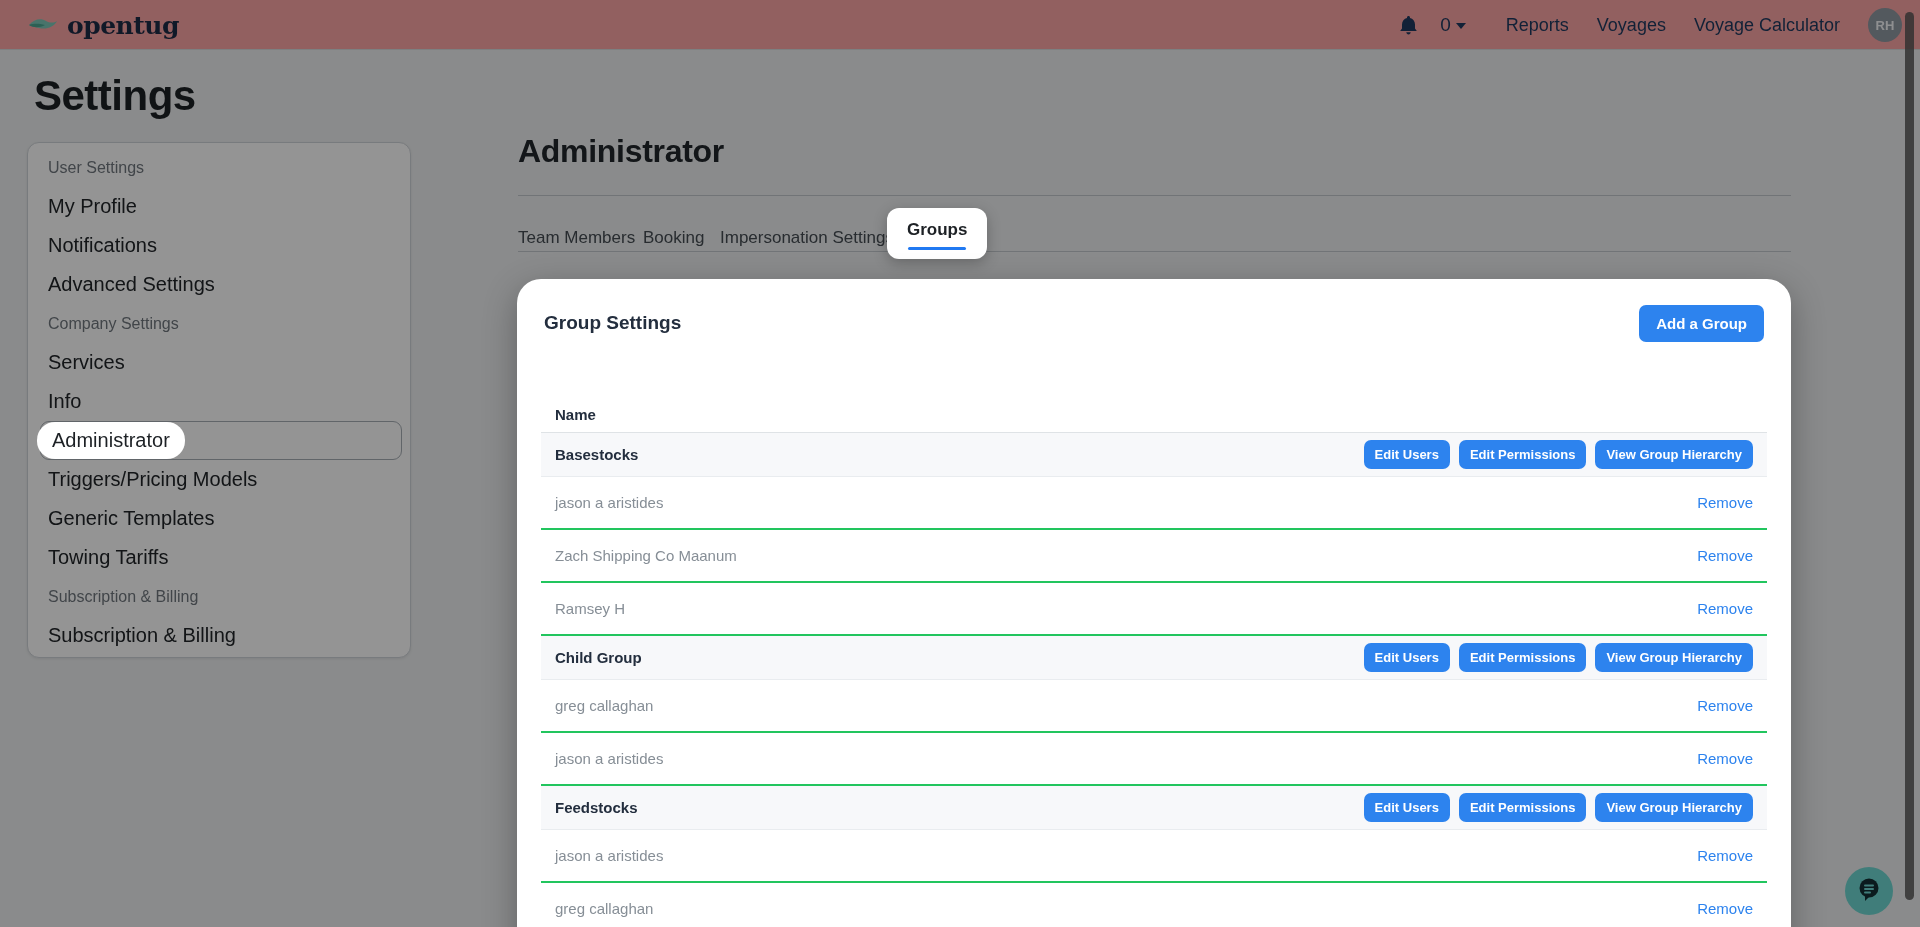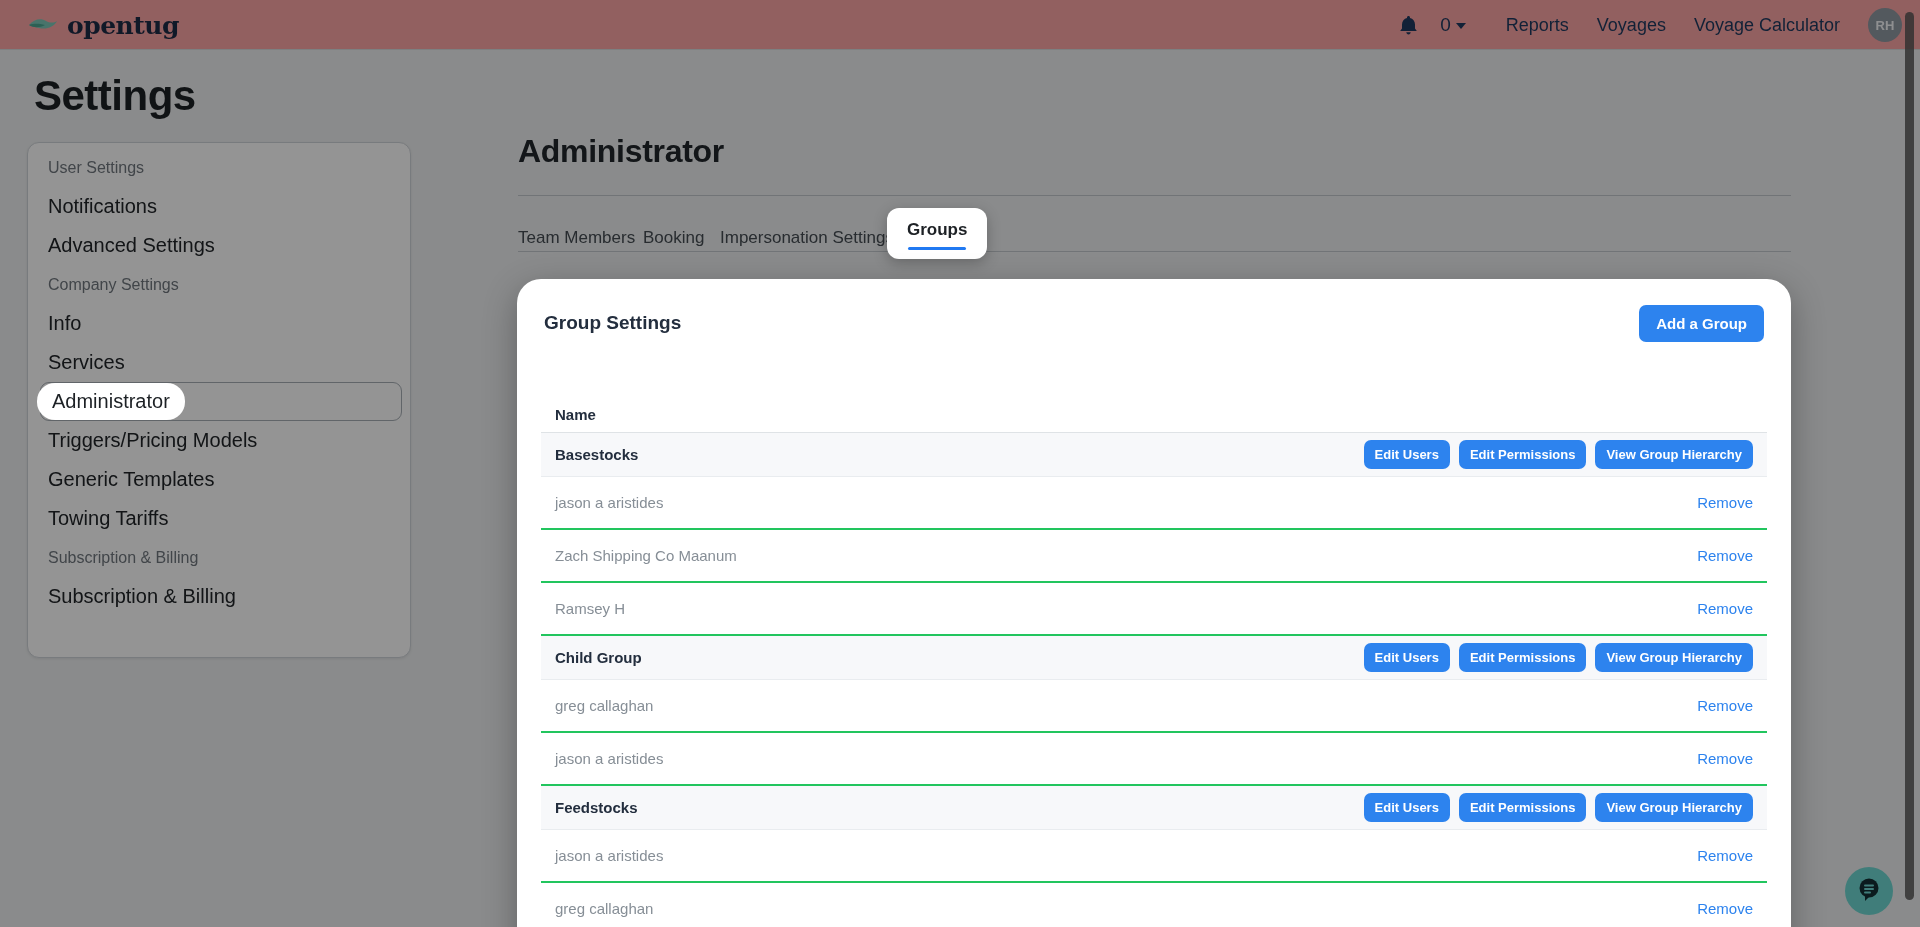--- a/index.html
+++ b/index.html
@@ -120,25 +120,26 @@
     <span class="nav-link">Voyages</span>
     <span class="nav-link">Voyage Calculator</span>
     <span class="avatar">RH</span>
   </div>
 </div>
 
 <div class="page-title">Settings</div>
 
 <div class="sidebar" id="sidebar">
     <div class="side-row side-header">User Settings</div>
+    <div class="side-row side-item">My Profile</div>
     <div class="side-row side-item">Notifications</div>
     <div class="side-row side-item">Advanced Settings</div>
     <div class="side-row side-header">Company Settings</div>
+    <div class="side-row side-item">Services</div>
     <div class="side-row side-item">Info</div>
-    <div class="side-row side-item">Services</div>
     <div class="side-row side-item active">
       <span class="active-outline"></span>
       <span class="spotlight-pill">Administrator</span>
     </div>
     <div class="side-row side-item">Triggers/Pricing Models</div>
     <div class="side-row side-item">Generic Templates</div>
     <div class="side-row side-item">Towing Tariffs</div>
     <div class="side-row side-header">Subscription &amp; Billing</div>
     <div class="side-row side-item">Subscription &amp; Billing</div>
   </div>

